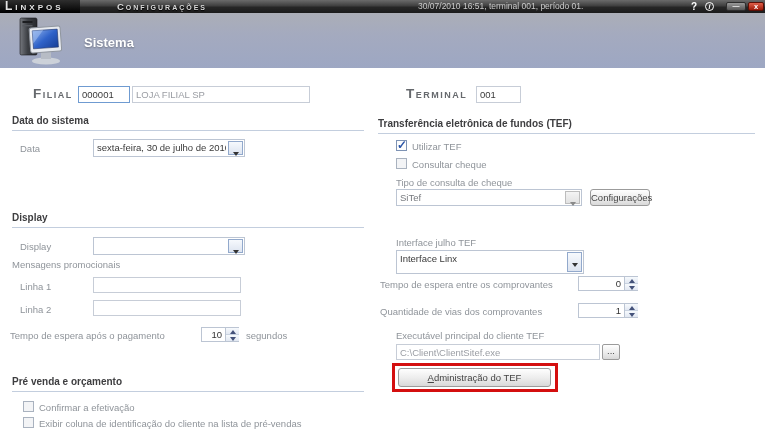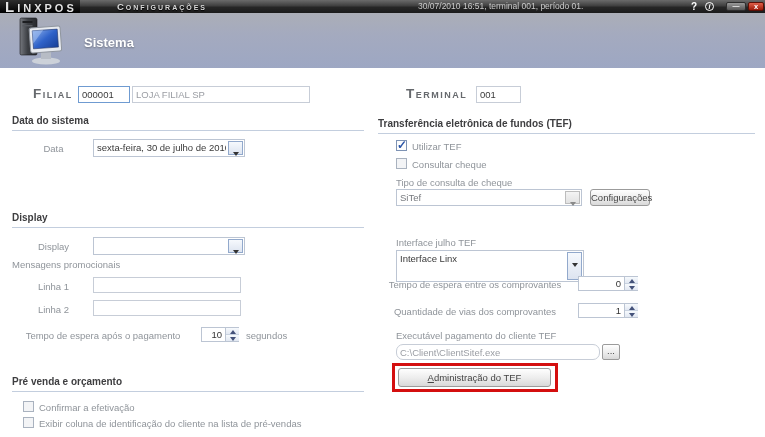--- a/index.html
+++ b/index.html
@@ -4,21 +4,21 @@
 <style>
   * { margin:0; padding:0; box-sizing:border-box; }
   html,body { background:#fff; }
   body { font-family:"Liberation Sans", sans-serif; }
   .screen { position:relative; width:765px; height:437px; background:#fff; overflow:hidden; }
 
   
   .titlebar { position:absolute; left:0; top:0; width:765px; height:13px;
     background:linear-gradient(180deg,#6b6b6b 0%,#3f3f3f 45%,#272727 55%,#1b1b1b 100%); }
   .tb-logo { position:absolute; left:0; top:0; width:80px; height:13px; padding-left:5px;
-    background:linear-gradient(180deg,#2e2e2e,#000); color:#e3e3e3; font-size:15px; font-weight:bold;
+    background:linear-gradient(180deg,#2e2e2e,#000); color:#e3e3e3; font-size:12px; font-weight:bold;
     font-variant:small-caps; letter-spacing:3px; line-height:13px; text-shadow:0 1px 1px #000; }
   .tb-title { position:absolute; left:117px; top:0; height:13px; line-height:13px; color:#d9d9d9;
     font-size:9.5px; font-weight:bold; font-variant:small-caps; letter-spacing:2px; text-shadow:0 1px 1px #000; }
   .tb-status { position:absolute; left:418px; top:0; height:13px; line-height:13px; color:#cbcbcb; font-size:8.5px; }
   .tb-help { position:absolute; left:688px; top:0; width:12px; height:13px; line-height:13px; text-align:center;
     color:#fff; font-size:10px; font-weight:bold; cursor:default; }
   .tb-info { position:absolute; left:705px; top:2px; width:9px; height:9px; border:1px solid #fff; border-radius:50%;
     color:#fff; font-size:7px; line-height:7px; text-align:center; font-weight:bold; font-style:italic; }
   .tb-btn { position:absolute; top:2px; height:9px; border-radius:2px; text-align:center; }
   .tb-min { left:726px; width:20px; background:linear-gradient(180deg,#9a9a9a,#565656); border:1px solid #2e2e2e;
@@ -28,21 +28,21 @@
 
   
   .header { position:absolute; left:0; top:13px; width:765px; height:55px;
     background:linear-gradient(180deg,#abaeb7 0%,#a4aabf 40%,#9da7c3 100%); }
   .header-icon { position:absolute; left:14px; top:4px; }
   .header-title { position:absolute; left:84px; top:22px; color:#fff; font-size:13px; font-weight:bold;
     text-shadow:0 1px 2px rgba(0,0,0,.35); }
 
   
   .lbl { position:absolute; color:#8f949a; font-size:9.5px; white-space:nowrap; }
-  .lbl-r { text-align:center; }
+  .lbl-r { text-align:left; }
   .sec { position:absolute; border-bottom:1px solid #c3cede; padding-bottom:4px; color:#3e3e40;
     font-size:10px; font-weight:bold; white-space:nowrap; }
   .bigcap { position:absolute; color:#66696d; font-size:13.5px; font-weight:600; font-variant:small-caps;
     letter-spacing:1.5px; white-space:nowrap; }
   .tbx { position:absolute; border:1px solid #c7cdd7; background:#fff; font-family:"Liberation Sans",sans-serif;
     font-size:9.5px; color:#3a3a3a; padding:0 3px; outline:none; }
   .tbx.focus { border-color:#6f9bd1; }
   .tbx.ghost { color:#9a9da3; }
   .combo { position:absolute; border:1px solid #bcc5d3; background:#fff; }
   .combo .val { position:absolute; left:3px; right:18px; top:0; bottom:0; font-size:9.5px; color:#3a3a3a;
@@ -169,21 +169,21 @@
   <div class="lbl" style="left:396px; top:177px;">Tipo de consulta de cheque</div>
   <div class="combo disabled" style="left:396px; top:189px; width:186px; height:17px;">
     <div class="val">SiTef</div>
     <div class="dd"></div>
   </div>
   <div class="btn" style="left:590px; top:189px; width:60px; height:17px; line-height:15px;">
       <span>Configurações</span>
     </div>
 
   <div class="lbl" style="left:396px; top:237px;">Interface julho TEF</div>
-  <div class="combo" style="left:396px; top:250px; width:188px; height:32px;">
+  <div class="combo" style="left:396px; top:250px; width:188px; height:24px;">
     <div class="val">Interface Linx</div>
     <div class="dd"></div>
   </div>
 
   <div class="lbl lbl-r" style="left:380px; top:279px; width:190px;">Tempo de espera entre os comprovantes</div>
   <div class="spin" style="left:578px; top:276px; width:60px; height:15px;">
     <div class="num">0</div>
     <div class="arr">
         <div class="up"></div>
         <div class="dn"></div>
@@ -192,22 +192,22 @@
 
   <div class="lbl lbl-r" style="left:380px; top:306px; width:190px;">Quantidade de vias dos comprovantes</div>
   <div class="spin" style="left:578px; top:303px; width:60px; height:15px;">
     <div class="num">1</div>
     <div class="arr">
         <div class="up"></div>
         <div class="dn"></div>
       </div>
   </div>
 
-  <div class="lbl" style="left:396px; top:330px;">Executável pagamento do cliente TEF</div>
-  <input class="tbx ghost" style="left: 396px; top: 344px; width: 204px; height: 16px; border-radius: 7px;" readonly="" value="C:\Client\ClientSitef.exe">
+  <div class="lbl" style="left:396px; top:330px;">Executável principal do cliente TEF</div>
+  <input class="tbx ghost" style="left: 396px; top: 344px; width: 204px; height: 16px;" readonly="" value="C:\Client\ClientSitef.exe">
   <div class="btn" style="left:602px; top:344px; width:18px; height:16px; line-height:12px; border-radius:2px;">
       <span>...</span>
     </div>
 
   <div class="redbox" style="left:392px; top:363px; width:166px; height:29px;"></div>
   <div class="btn btn-admin" style="left:398px; top:368px; width:153px; height:19px; line-height:17px;">
       <span>Administração do TEF</span>
     </div>
 
 </div>

